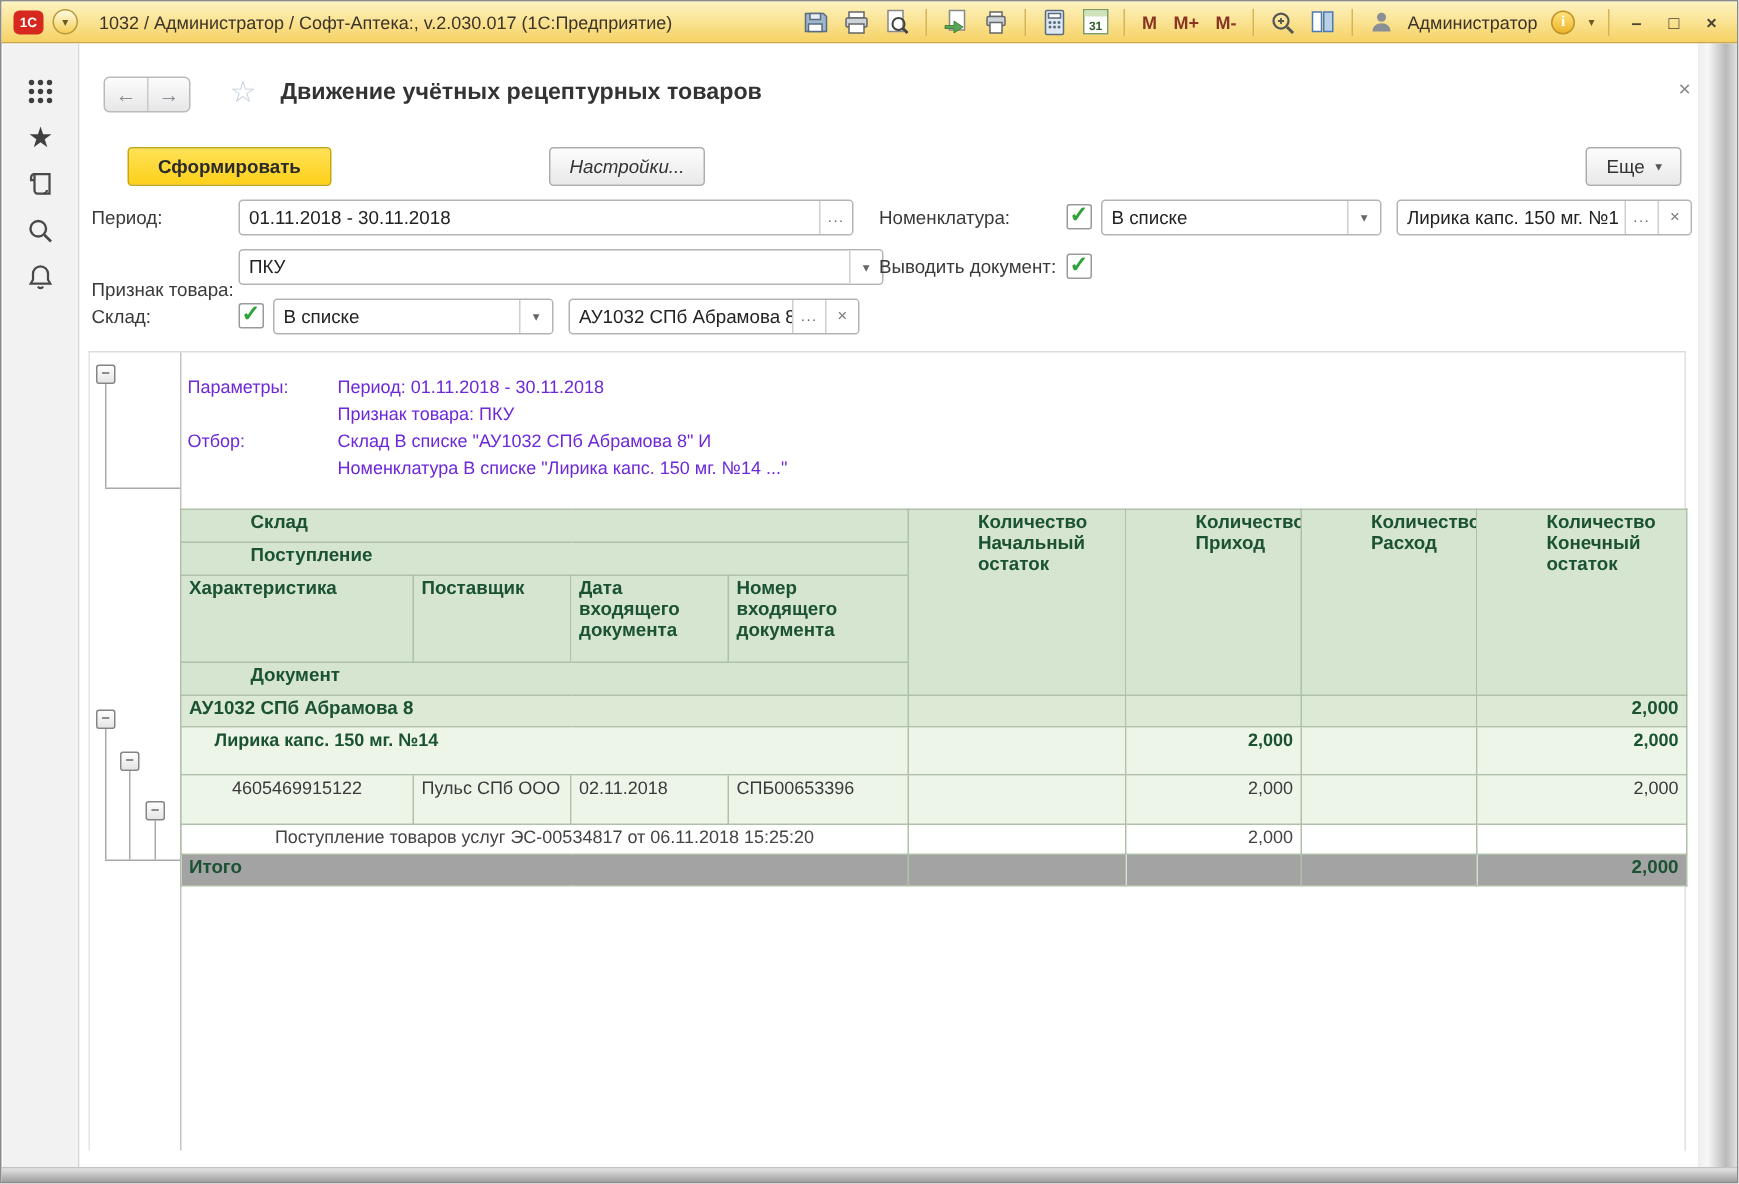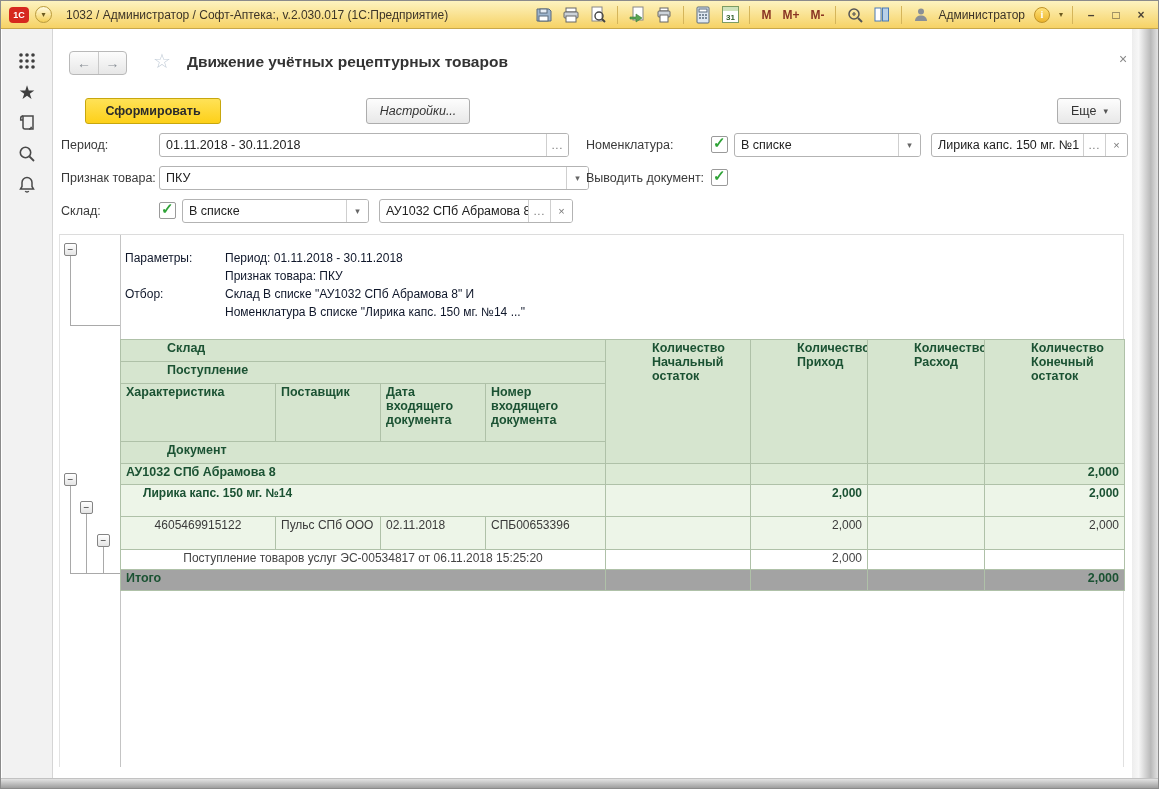--- a/index.html
+++ b/index.html
@@ -71,21 +71,21 @@
   .seg.caret { font-size:9px; }
   .seg.dots { font-size:10px; letter-spacing:1px; }
   .seg.clear { font-size:11px; color:#777; }
   .chk { position:absolute; width:17px; height:17px; border:1px solid #9a9a9a; border-radius:2px; background:#fff; }
   .chk .check { position:absolute; left:1px; top:-3px; color:#2fa337; font-size:15px; font-weight:bold; }
 
   
   .panel { position:absolute; left:6px; top:205px; width:1065px; height:533px;
     border-top:1px solid #dcdcdc; border-left:1px solid #e3e3e3; border-right:1px solid #e0e0e0; background:#fff; }
   .tree-sep { position:absolute; left:60px; top:0; width:1px; height:100%; background:#c4c4c4; }
-  .ptext { position:absolute; font-size:12px; color:#0f172a; white-space:nowrap; line-height:18px; }
+  .ptext { position:absolute; font-size:12px; color:#6d28d9; white-space:nowrap; line-height:18px; }
   .expander { position:absolute; width:13px; height:13px; border:1px solid #848484; border-radius:2px;
     background:linear-gradient(#fff,#e4e4e4); font-size:10px; line-height:11px; text-align:center; color:#333; }
   .vline { position:absolute; width:1px; background:#a9a9a9; }
   .hline { position:absolute; height:1px; background:#a9a9a9; }
 
   
   table.report { position:absolute; left:60px; top:104px; border-collapse:collapse; table-layout:fixed; width:1004px; }
   table.report td { border:1px solid #afc1a8; font-size:12px; padding:1px 5px; vertical-align:top;
     overflow:hidden; white-space:normal; }
   tr.hrow td { background:#d6e5cf; color:#1b5233; font-weight:bold; font-size:12.5px; }
@@ -268,21 +268,21 @@
     <div class="field" style="left:681px; top:104px; width:187px;">
       <span class="txt">В списке</span>
       <span class="seg caret">▾</span>
     </div>
     <div class="field" style="left:878px; top:104px; width:197px;">
       <span class="txt">Лирика капс. 150 мг. №1</span>
       <span class="seg dots">...</span>
       <span class="seg clear">×</span>
     </div>
 
-    <span class="flabel" style="left:8px; top:137px;">Признак товара:</span>
+    <span class="flabel" style="left:8px; top:152px;">Признак товара:</span>
     <div class="field" style="left:106px; top:137px; width:430px;">
       <span class="txt">ПКУ</span>
       <span class="seg caret">▾</span>
     </div>
     <span class="flabel" style="left:533px; top:137px;">Выводить документ:</span>
     <div class="chk" style="left:658px; top:140px;">
       <span class="check">✓</span>
     </div>
 
     <span class="flabel" style="left:8px; top:170px;">Склад:</span>

